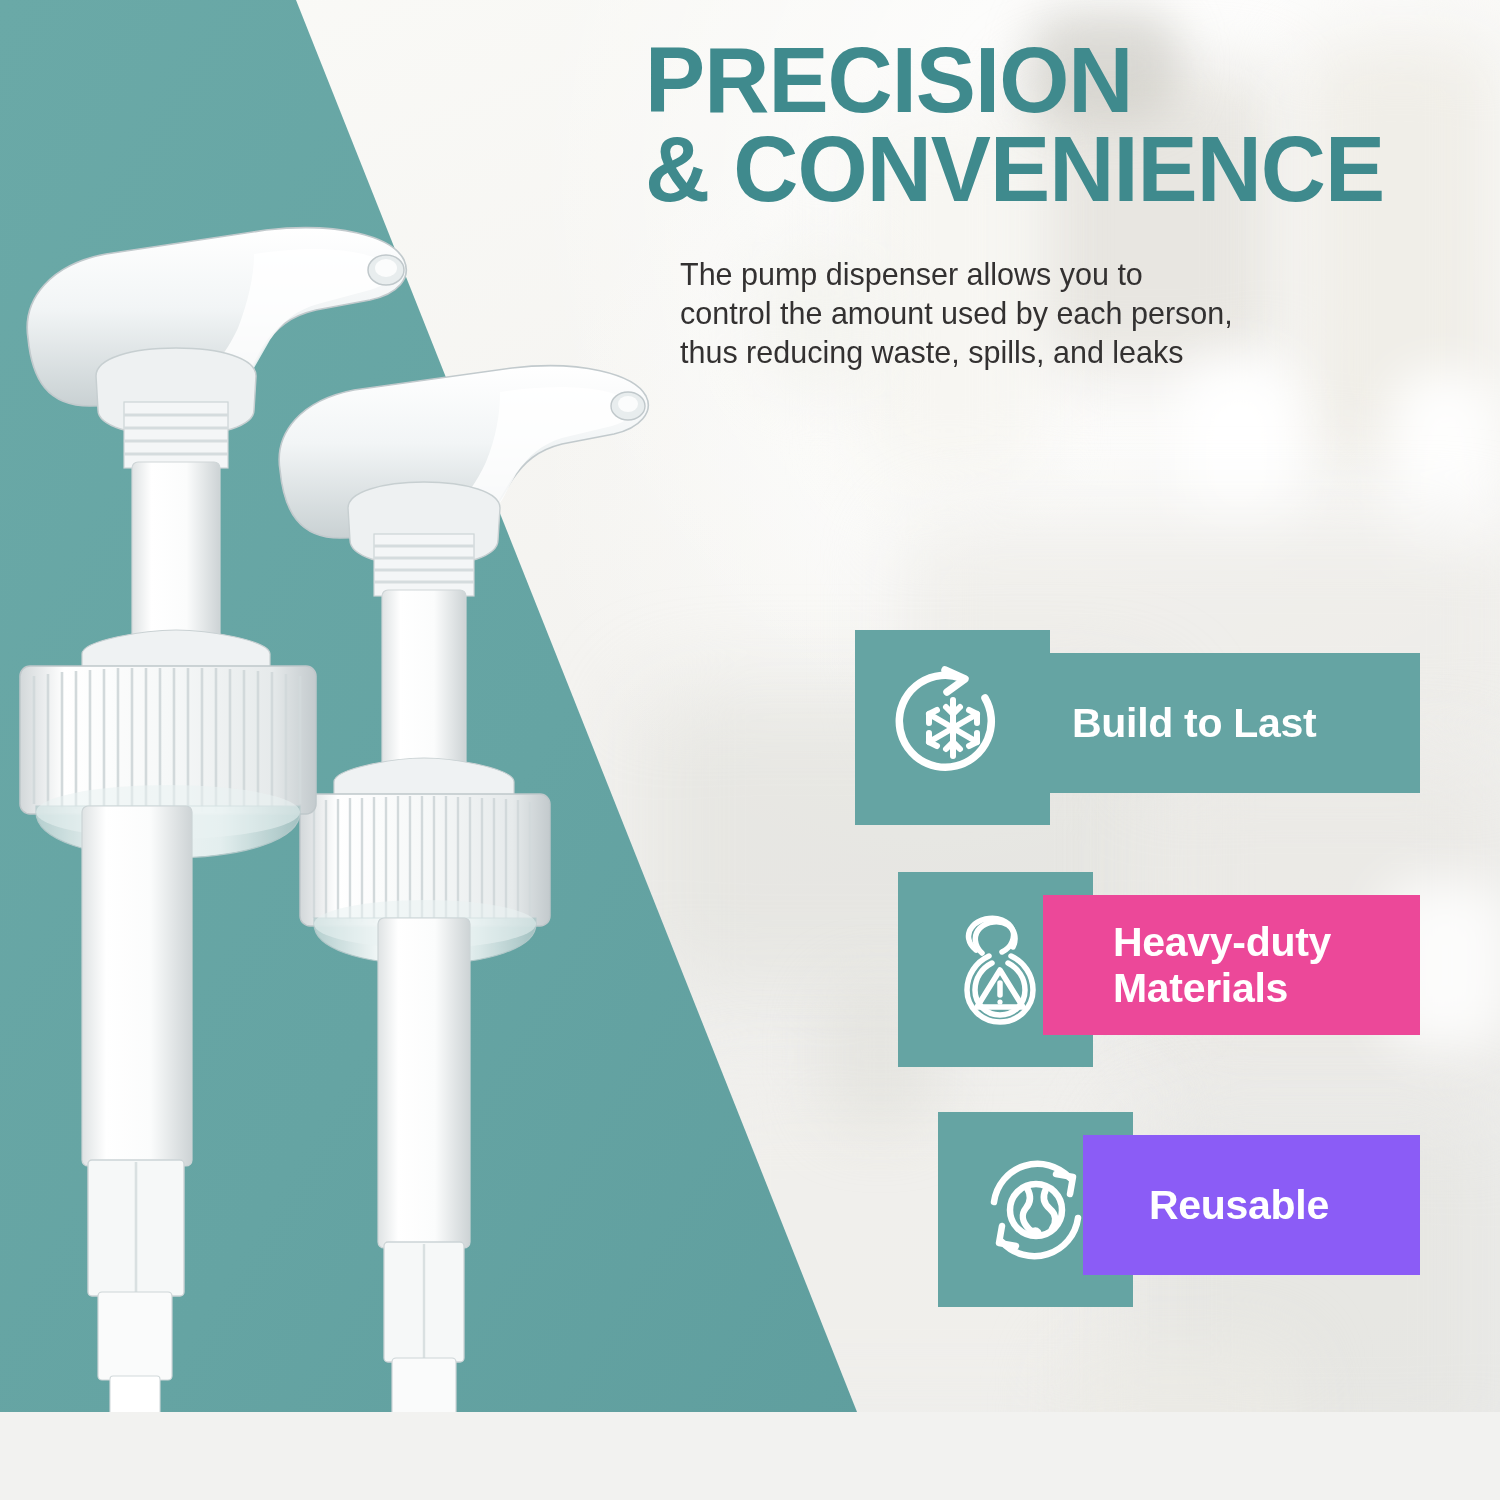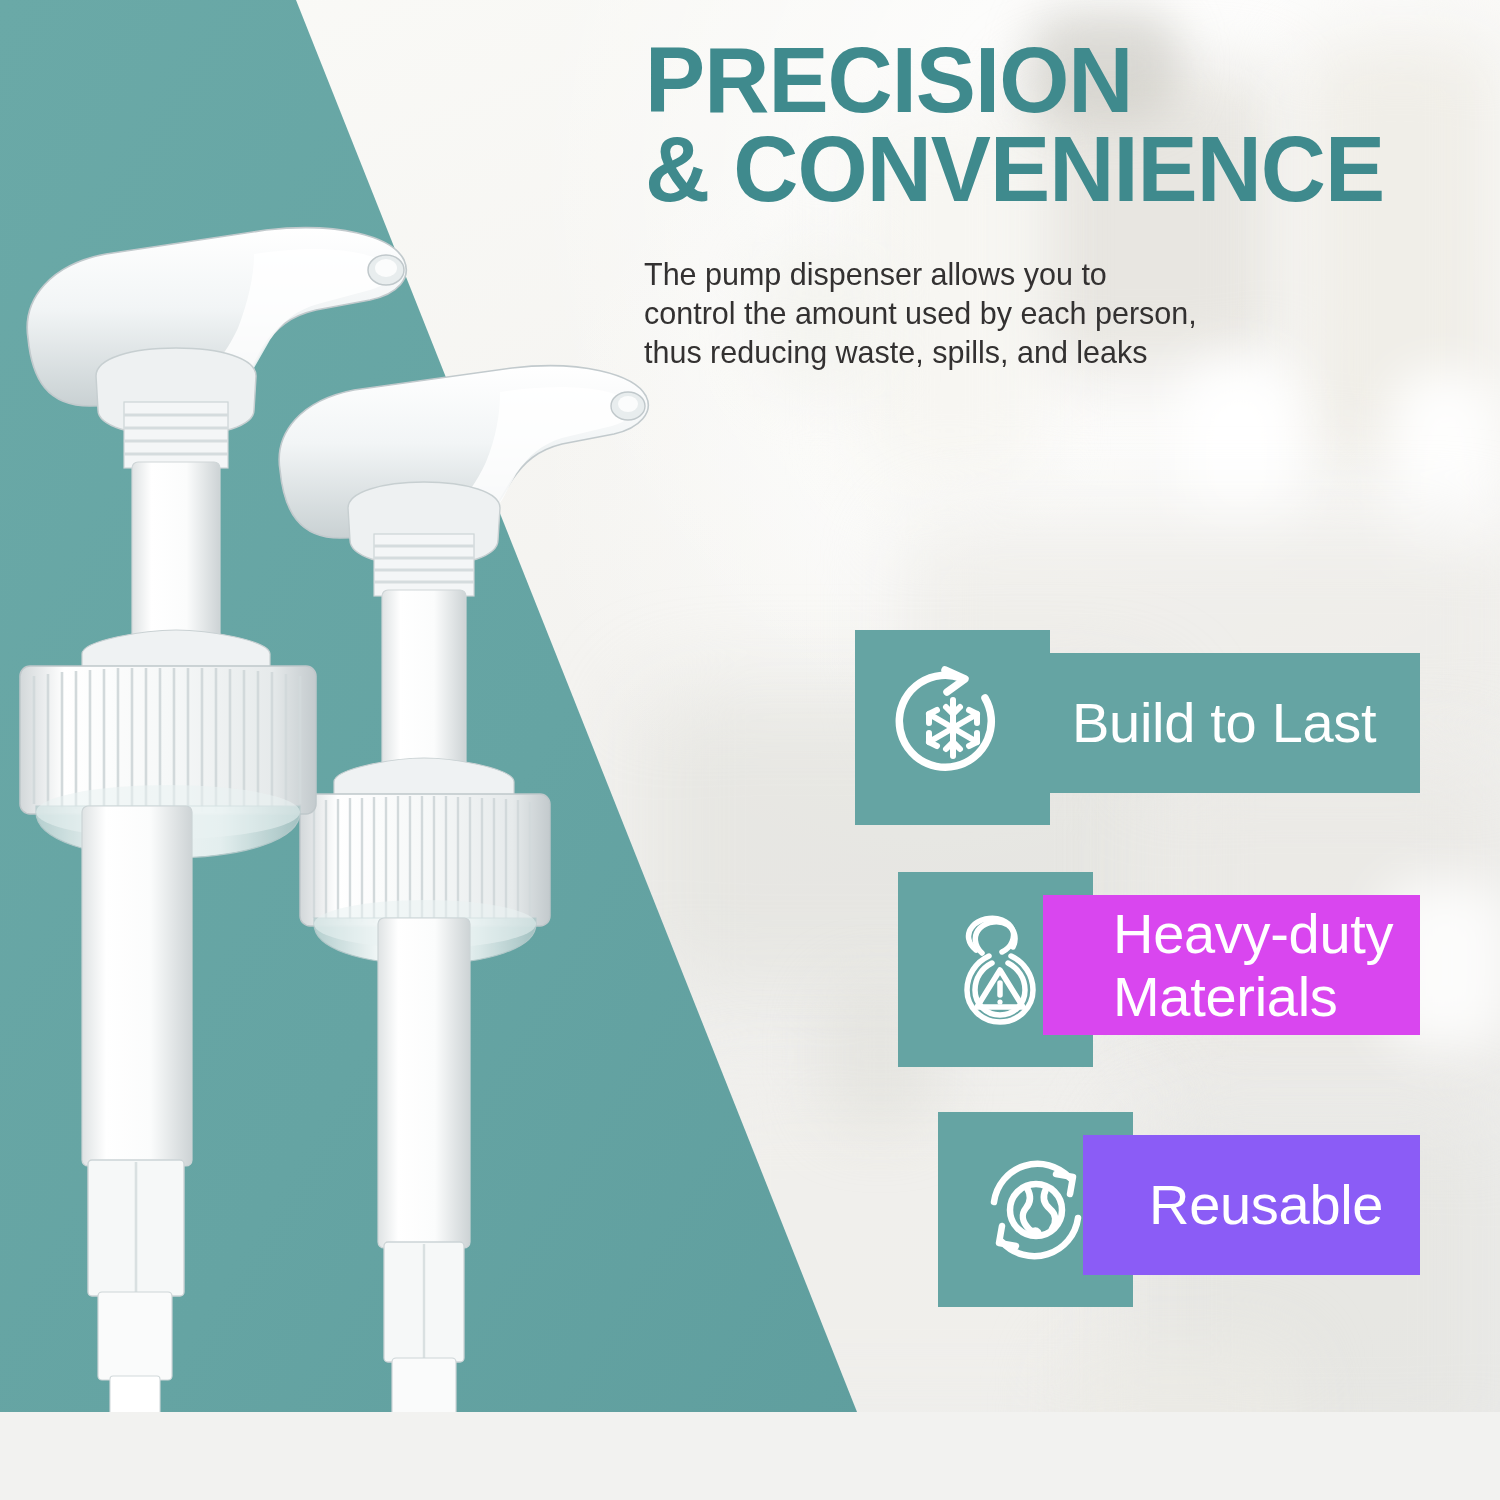--- a/index.html
+++ b/index.html
@@ -40,40 +40,40 @@
   
   .headline{
     position:absolute;left:645px;top:36px;width:850px;
     font-weight:bold;
     font-size:93px;line-height:.96;
     letter-spacing:-1px;
     transform:scaleX(.97);transform-origin:left top;
     white-space:pre-line;
   }
   .subtitle{
-    position:absolute;left:644px;top:255px;width:700px;
+    position:absolute;left:680px;top:255px;width:700px;
     font-size:30.5px;line-height:1.28;
     color:#333131;
     white-space:pre-line;
   }
 
   
   .badge{position:absolute;}
   .badge .icon-box{
     position:absolute;left:0;top:0;
     display:flex;align-items:center;justify-content:center;
   }
   .badge .label-bar{
     position:absolute;
     display:flex;align-items:center;
     box-sizing:border-box;
   }
   .badge .label-text{
-    color:#ffffff;font-weight:normal;
-    font-size:56px;line-height:1.13;
+    color:#ffffff;font-weight:bold;
+    font-size:41px;line-height:1.13;
     white-space:pre-line;
     letter-spacing:-.3px;
   }
 
   
   .pump{position:absolute;transform-origin:top left;}
   .pump svg{display:block;overflow:visible;}
 </style>
 </head>
 <body>
@@ -283,21 +283,21 @@
           <path d="M44,44 C36,38 34,28 40,21 C46,13 60,10 70,14 C80,18 84,27 80,36 C78,41 74,44 70,46"></path>
           <path d="M50,47 C42,40 41,29 48,22 C55,15 68,14 76,19 C83,24 85,33 81,41"></path>
           <path d="M57,50 C44,56 35,69 35,84 C35,102 50,116 68,116 C86,116 101,102 101,84 C101,69 92,56 79,50"></path>
           <path d="M60,57 C50,62 43,72 43,84 C43,98 54,109 68,109 C82,109 93,98 93,84 C93,72 86,62 76,57"></path>
           <path d="M68,64 L91,101 H45 Z"></path>
           <path d="M68,77 V89"></path>
           <circle cx="68" cy="96" r="2.6" fill="#ffffff" stroke="none"></circle>
         </g>
       </svg>
     </div>
-    <div class="label-bar" id="labelbar-1" style="left: 145px; top: 23px; width: 377px; height: 140px; background: #d946ef; padding-left: 70px;">
+    <div class="label-bar" id="labelbar-1" style="left: 145px; top: 23px; width: 377px; height: 140px; background: #ec4899; padding-left: 70px;">
       <span class="label-text" style="color: rgb(255, 255, 255);">Heavy-duty
 Materials</span>
     </div>
   </div>
 
   <div class="badge" id="badge-2" style="left: 938px; top: 1112px;">
     <div class="icon-box" id="iconbox-2" style="left: 0px; top: 0px; width: 195px; height: 195px; background: rgb(101, 164, 163);">
       <svg width="128" height="128" viewBox="0 0 128 128">
         <g fill="none" stroke="#ffffff" stroke-width="6.5" stroke-linecap="round" stroke-linejoin="round">
           <path d="M22,56 A44,44 0 0 1 98,32"></path>

